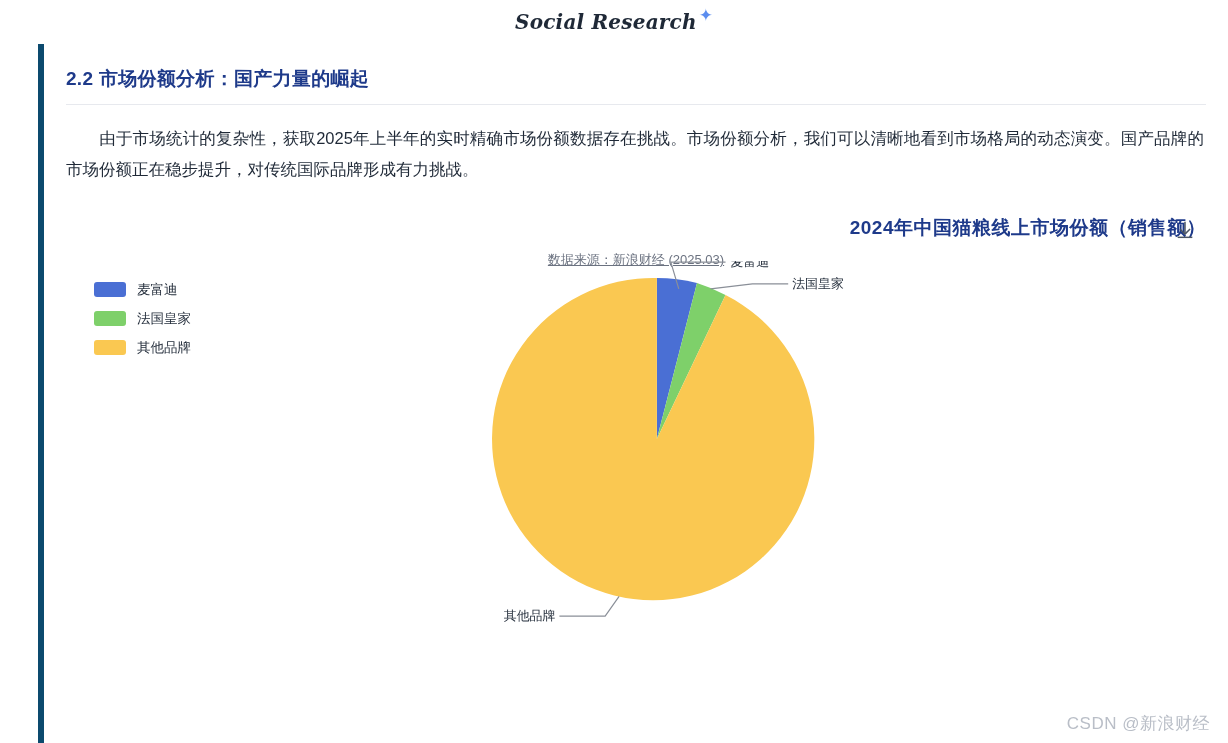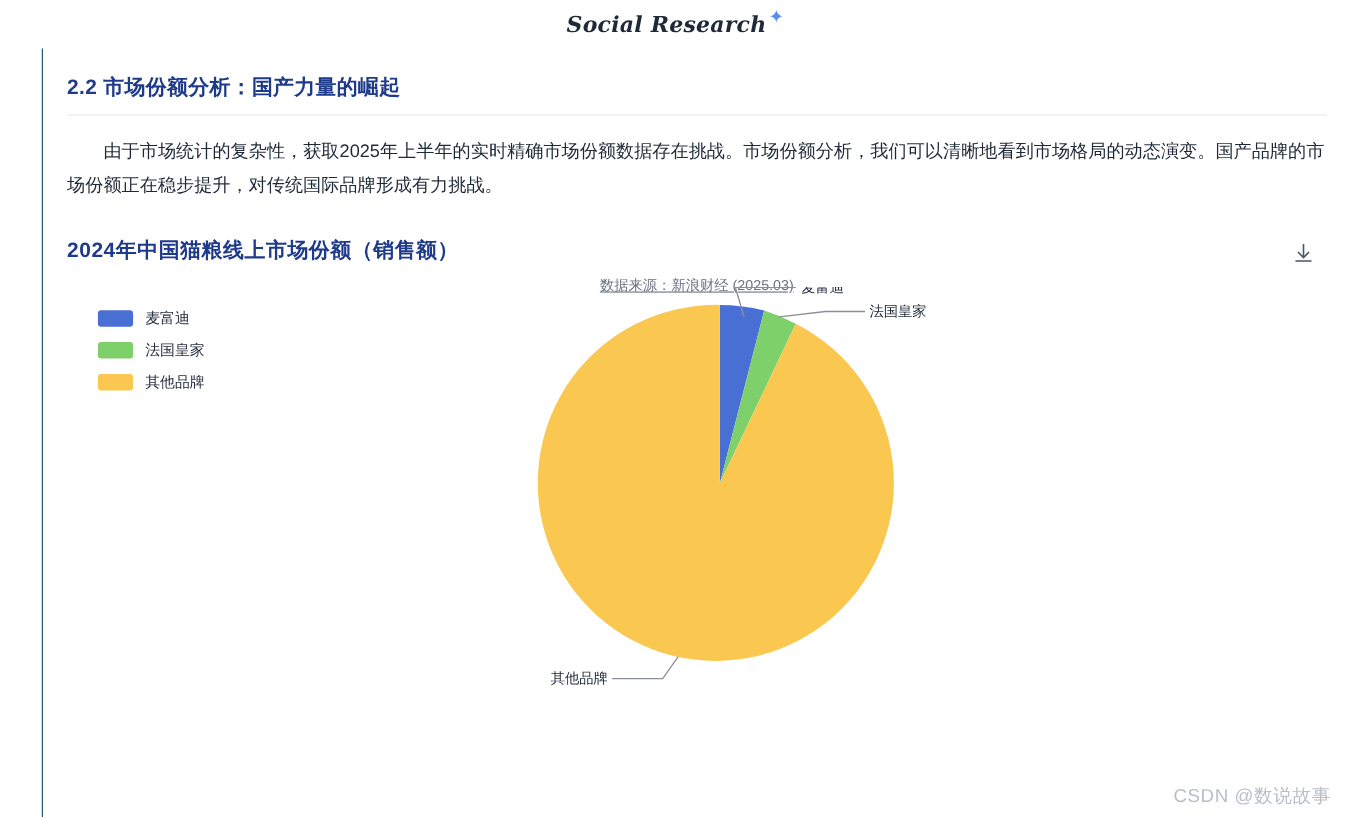--- a/index.html
+++ b/index.html
@@ -46,21 +46,21 @@
     top: -7px;
   }
   
   .doc {
     position: absolute;
     left: 38px;
     top: 44px;
     width: 1190px;
     height: 699px;
     background: #ffffff;
-    border-left: 1px solid #0c4a6e;
+    border-left: 6px solid #0c4a6e;
     box-sizing: border-box;
   }
   .section-title {
     color: #1e3a8a;
     font-size: 19px;
     font-weight: bold;
     padding: 22px 0 12px 22px;
     letter-spacing: 0.3px;
   }
   .hr {
@@ -79,21 +79,21 @@
     display: inline-block;
     width: 33px;
   }
   
   .chart-card {
     position: relative;
     margin: 16px 22px 0 22px;
     height: 470px;
   }
   .chart-title {
-    text-align: left;
+    text-align: right;
     color: #1e3a8a;
     font-size: 19px;
     font-weight: bold;
     padding-top: 14px;
     letter-spacing: 0.5px;
   }
   .chart-source {
     text-align: center;
     color: #6b7280;
     font-size: 13px;
@@ -210,15 +210,15 @@
 
         <polyline points="648,27 690,22 726,22" fill="none" stroke="#8a8f98" stroke-width="1.2"></polyline>
         <text x="730" y="26" font-family="Liberation Sans, sans-serif" font-size="13" fill="#1f2937">法国皇家</text>
 
         <polyline points="556,336 542,356 496,356" fill="none" stroke="#8a8f98" stroke-width="1.2"></polyline>
         <text x="492" y="360" text-anchor="end" font-family="Liberation Sans, sans-serif" font-size="13" fill="#1f2937">其他品牌</text>
       </svg>
 
     </div>
 
-    <div class="watermark">CSDN @数说故事</div>
+    <div class="watermark">CSDN @新浪财经</div>
   </div>
 </div>
 
 </body></html>

